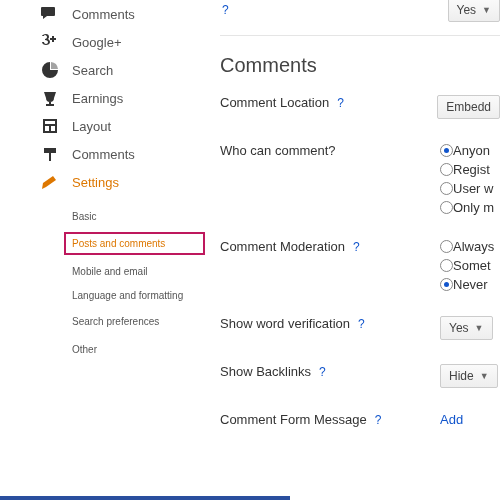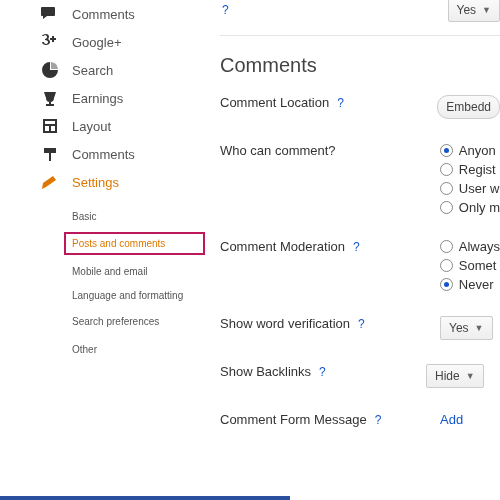--- a/index.html
+++ b/index.html
@@ -18,21 +18,21 @@
 .top-frag { color: #1155cc; font-size: 13px; padding-top: 2px; padding-left: 2px; }
 .hr { border-top: 1px solid #e5e5e5; margin-top: 18px; margin-bottom: 18px; margin-left: 0; }
 .section-title { font-size: 20px; color: #444; font-weight: normal; margin-bottom: 18px; margin-top: 6px; }
 .row { display: flex; align-items: flex-start; margin-bottom: 24px; min-height: 20px; }
 .row-label { width: 170px; color: #333; display: flex; align-items: center; gap: 8px; font-size: 13px; }
 .row-control { flex: 1; }
 .help { color: #1155cc; font-size: 12px; cursor: pointer; }
 .dropdown { border: 1px solid #ccc; background: linear-gradient(#fafafa,#eee); padding: 4px 8px; font-size: 12px; color: #444; display: inline-flex; align-items: center; gap: 6px; cursor: pointer; border-radius: 2px; }
 .dropdown .chev { font-size: 9px; color: #666; }
 .radio-group { display: flex; flex-direction: column; gap: 4px; }
-.radio-item { display: flex; align-items: center; gap: 6px; font-size: 13px; color: #333; white-space: nowrap; }
+.radio-item { display: flex; align-items: center; font-size: 13px; color: #333; white-space: nowrap; }
 .radio-item .radio { width: 13px; height: 13px; border: 1px solid #888; border-radius: 50%; display: inline-flex; align-items: center; justify-content: center; background: #fff; }
 .radio-item .radio.checked::after { content: ""; width: 5px; height: 5px; background: #1155cc; border-radius: 50%; }
 .link { color: #1155cc; cursor: pointer; }
 .top-right-dd { position: absolute; right: 0; top: 0; margin-top: -2px; }
 .bottom-bar { position: absolute; left: 0; bottom: 0; width: 290px; height: 4px; background: #2a4f9e; }
 </style>
 </head>
 <body>
 
 <div class="sidebar">
@@ -117,21 +117,21 @@
   <div class="hr"></div>
 
   <div class="section-title">Comments</div>
 
   <div class="row">
     <div class="row-label">
       <span>Comment Location</span>
       <span class="help">?</span>
     </div>
     <div class="row-control">
-      <div class="dropdown" style="margin-left:50px;border-radius:11px;">
+      <div class="dropdown" style="margin-left:50px;">
         <span>Embedd</span>
       </div>
     </div>
   </div>
 
   <div class="row">
     <div class="row-label">
       <span>Who can comment?</span>
     </div>
     <div class="row-control">
@@ -191,21 +191,21 @@
       </div>
     </div>
   </div>
 
   <div class="row">
     <div class="row-label">
       <span>Show Backlinks</span>
       <span class="help">?</span>
     </div>
     <div class="row-control">
-      <div class="dropdown" style="margin-left:36px;text-align:center;">
+      <div class="dropdown" style="margin-left:50px;text-align:center;">
         <span>Hide</span>
         <span class="chev">▼</span>
       </div>
     </div>
   </div>
 
   <div class="row" style="margin-bottom:8px;">
     <div class="row-label" style="width:200px;">
       <span>Comment Form Message</span>
       <span class="help">?</span>

